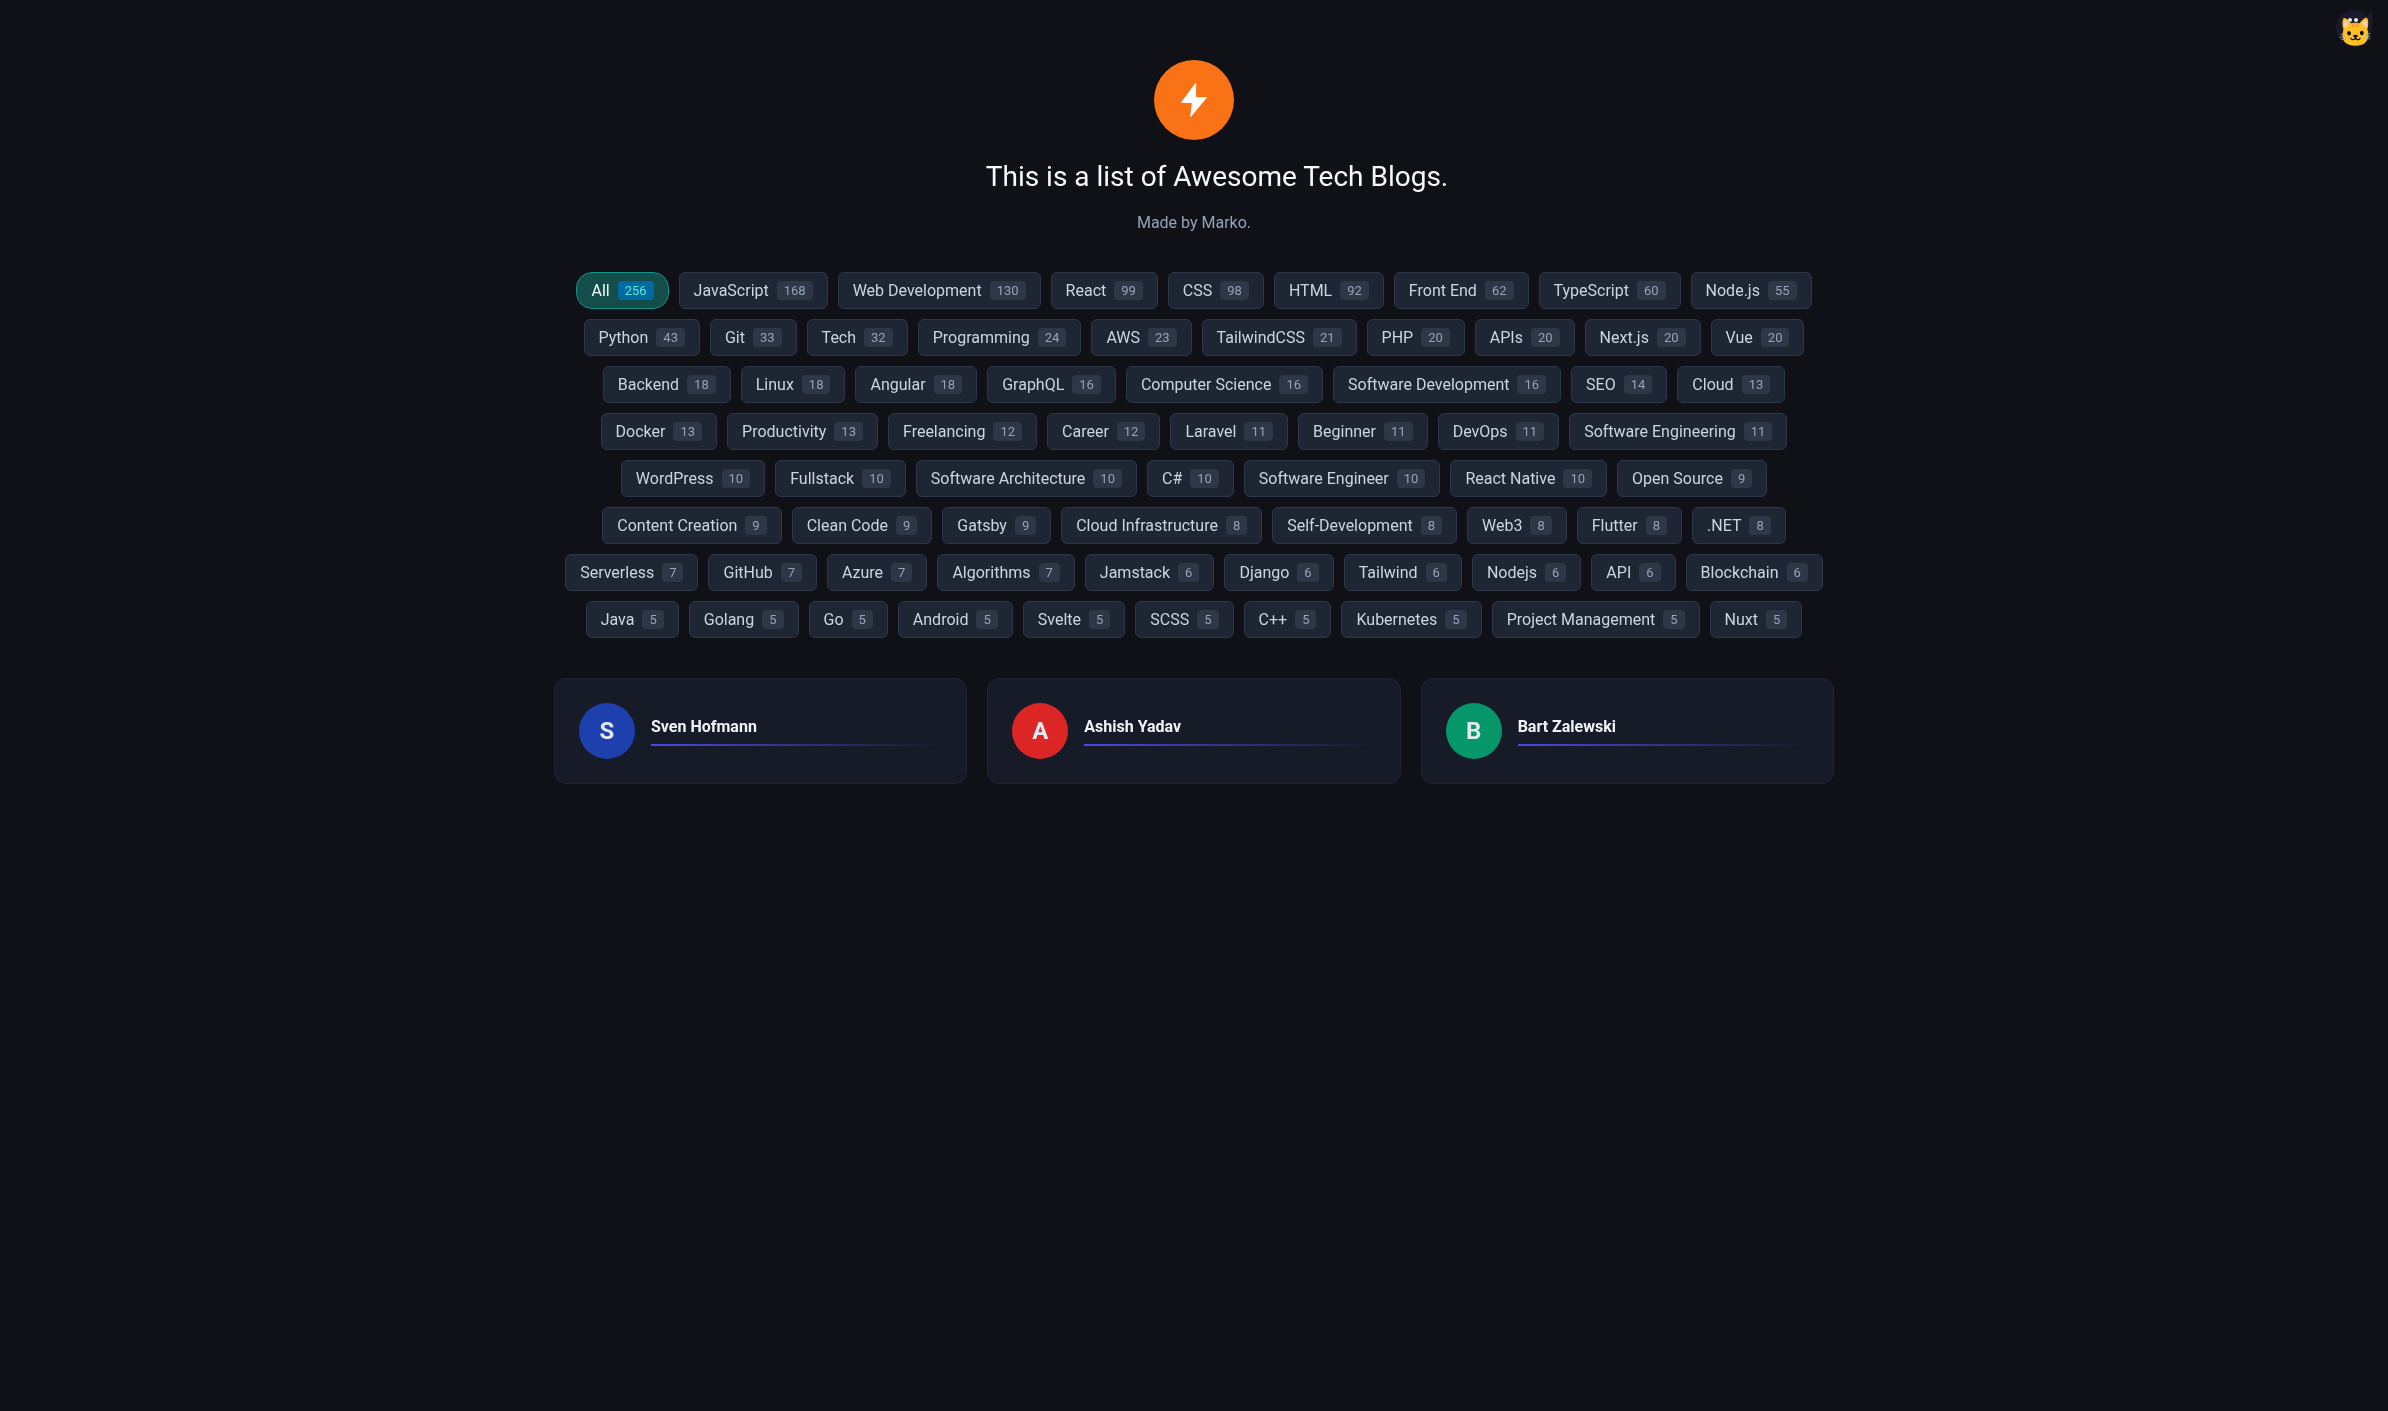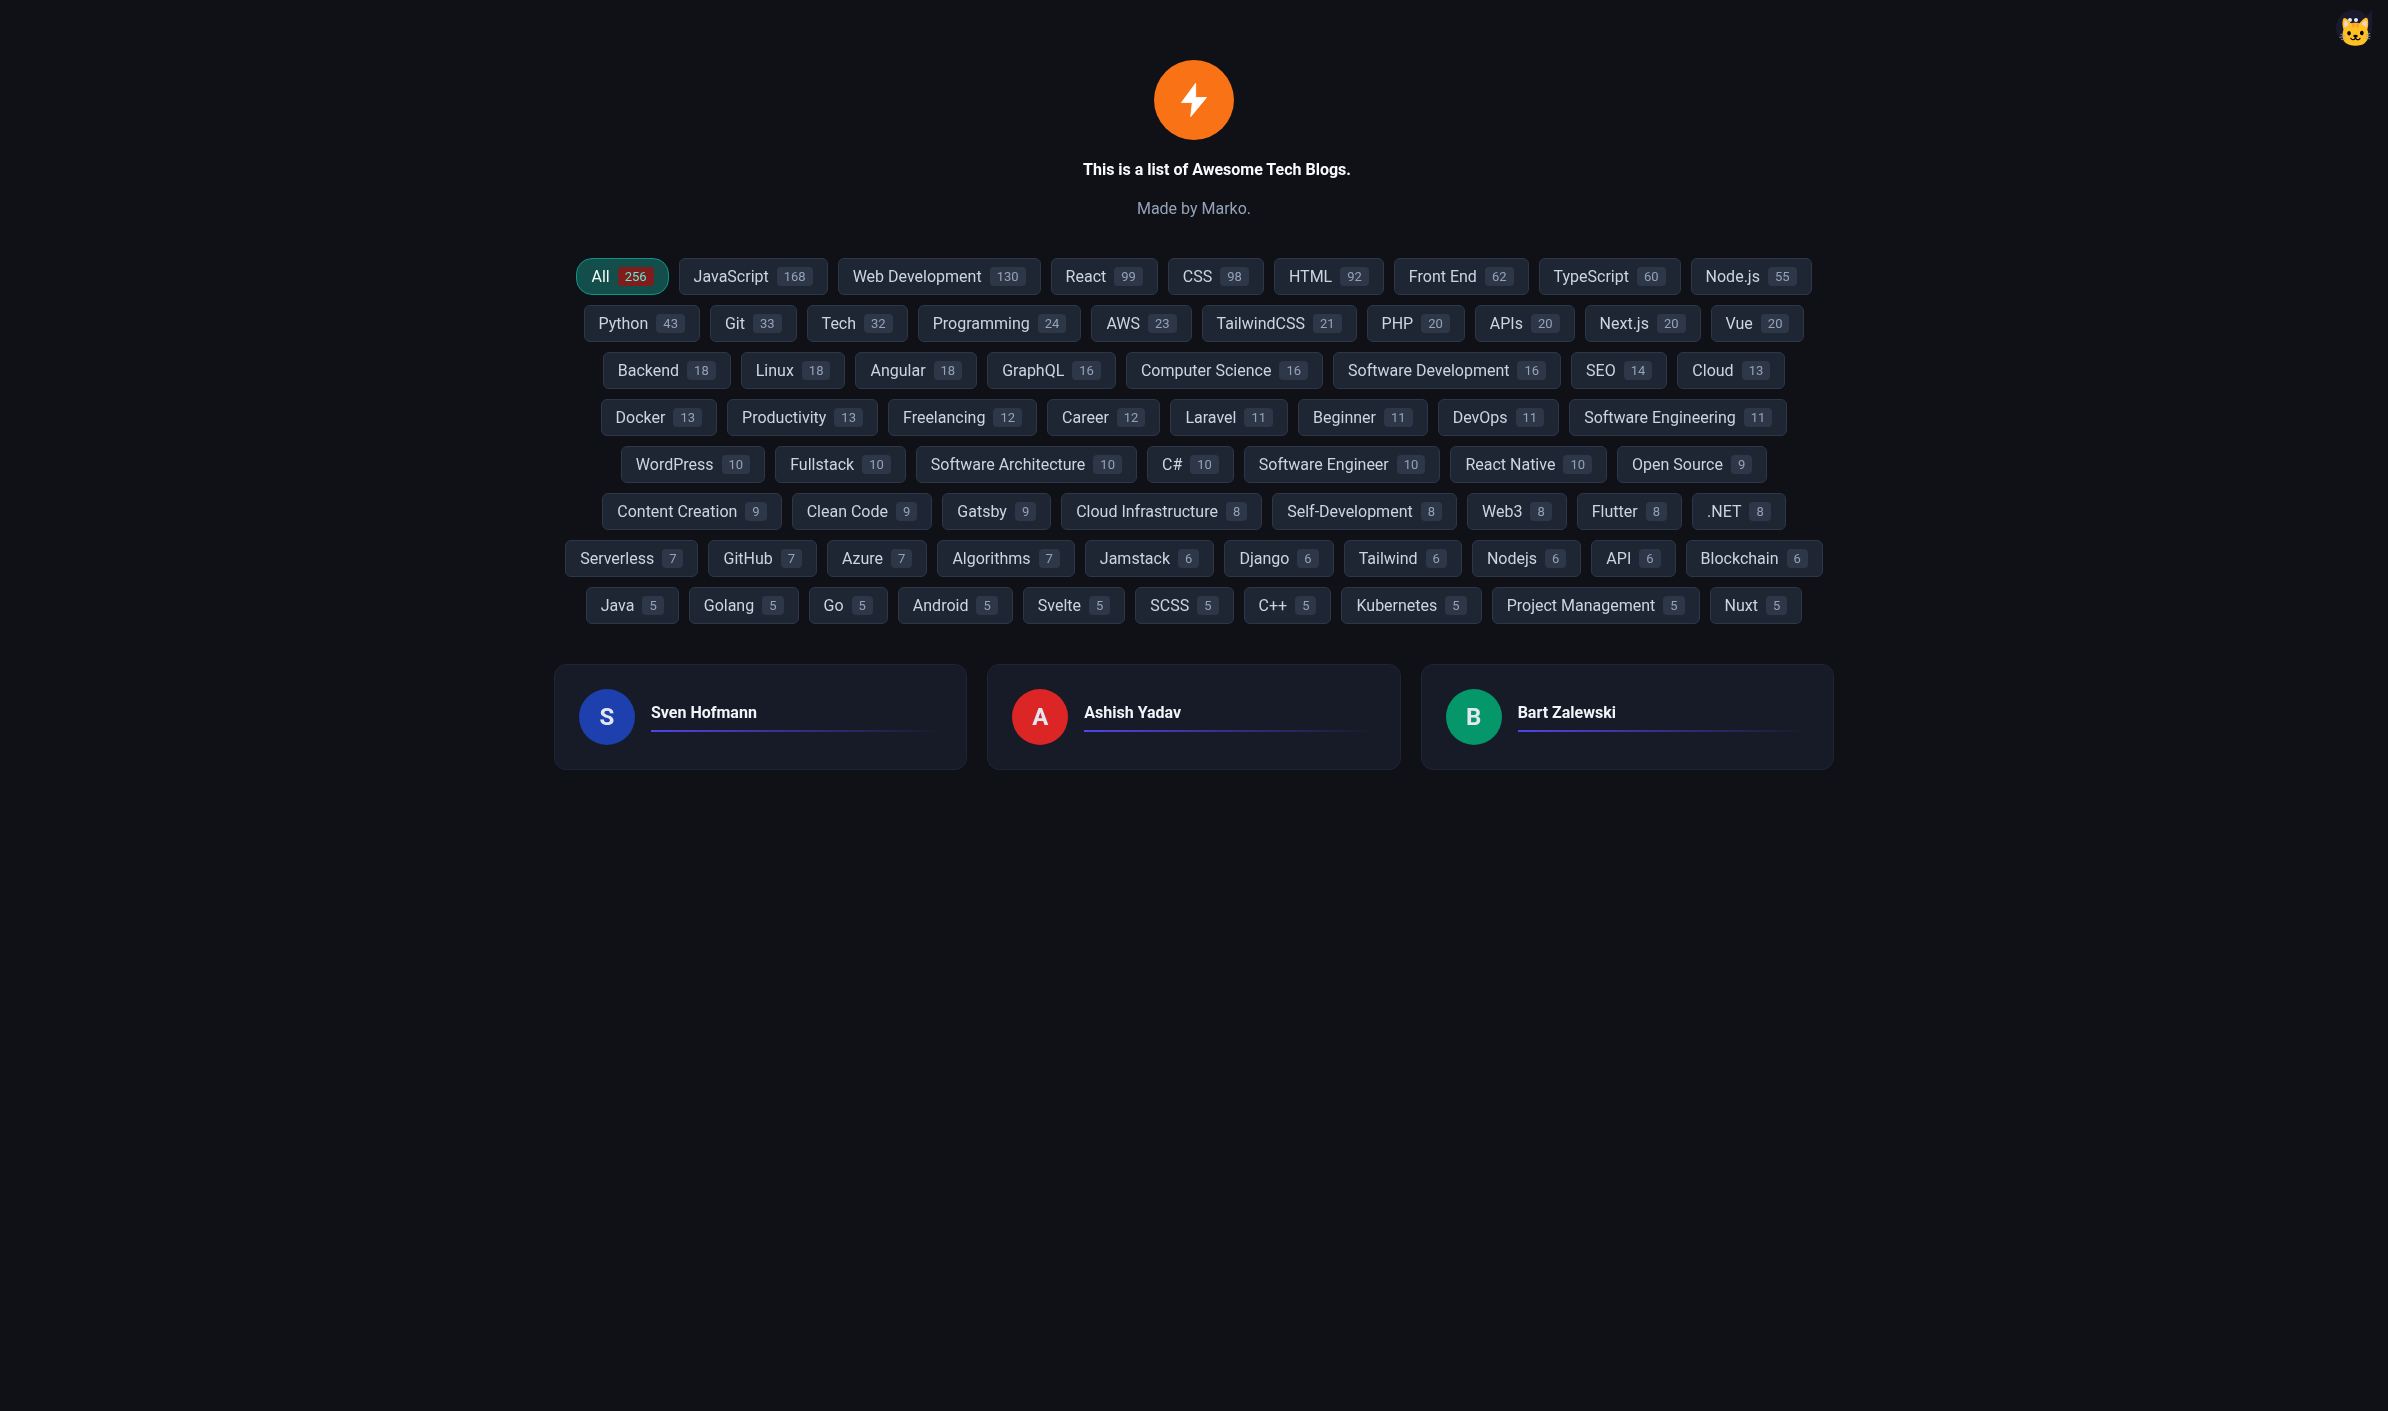--- a/index.html
+++ b/index.html
@@ -56,22 +56,22 @@
     }
 
     .page-title {
       font-size: 72px;
       font-weight: 700;
       color: #c026d3;
       letter-spacing: -1px;
     }
 
     .page-subtitle {
-      font-size: 16px;
-      font-weight: 700;
+      font-size: 28px;
+      font-weight: 400;
       color: #f8fafc;
       margin-left: 46px;
     }
 
     .page-author {
       font-size: 16px;
       color: #94a3b8;
     }
 
     
@@ -108,21 +108,21 @@
 
     .tag-pill .tag-count {
       background-color: #2d3748;
       border-radius: 4px;
       padding: 2px 7px;
       font-size: 13px;
       color: #94a3b8;
     }
 
     .tag-pill.active .tag-count {
-      background-color: #7f1d1d;
+      background-color: #0369a1;
       color: #5eead4;
     }
 
     
     .cards-section {
       display: grid;
       grid-template-columns: repeat(3, 1fr);
       gap: 20px;
       max-width: 1400px;
       margin: 0 auto;

